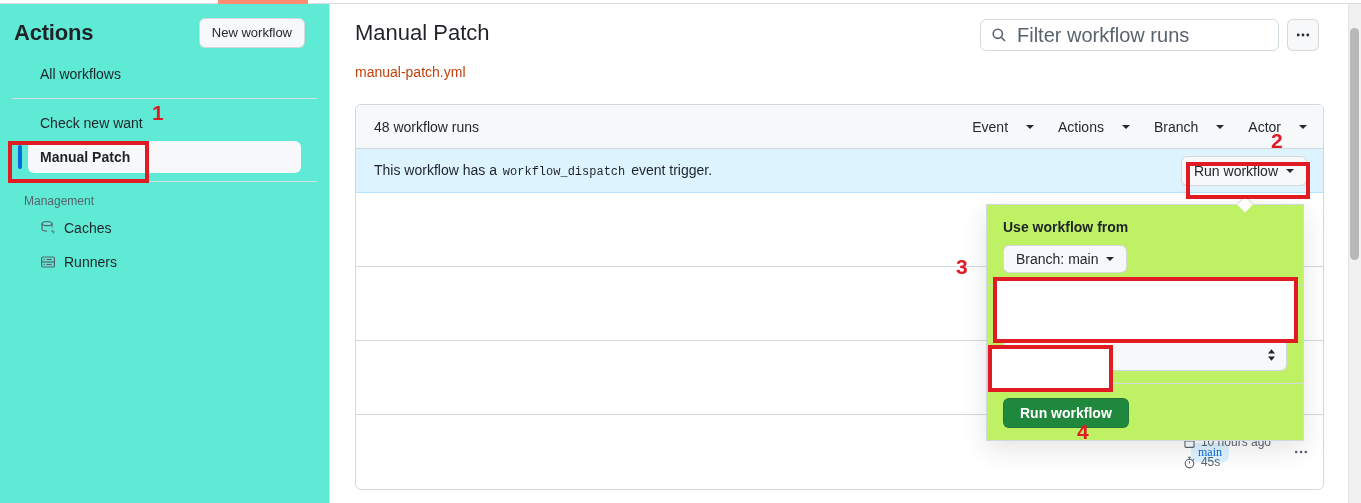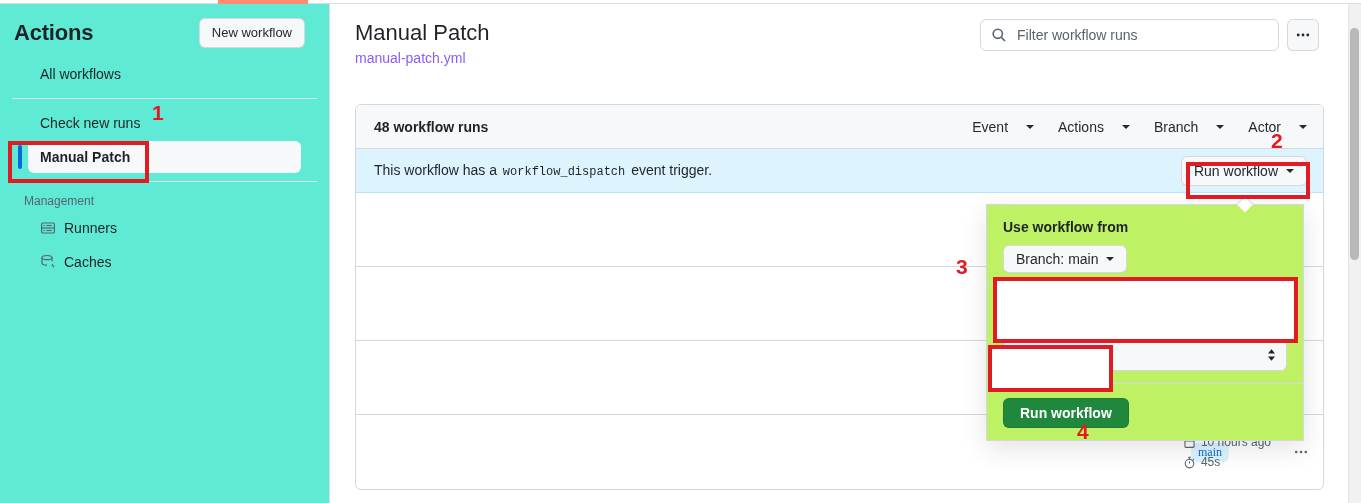--- a/index.html
+++ b/index.html
@@ -67,58 +67,58 @@
   }
 
   
   .main {
     position: absolute; left: 331px; top: 4px; width: 1017px; height: 499px;
     background: #ffffff; padding: 0;
   }
   .main-head { padding: 14px 0 0 24px; position: relative; }
   .page-title { font-size: 22px; font-weight: 400; color: #1f2328; line-height: 30px; }
   .page-subtitle {
-    font-size: 14px; color: #8b5cf6; margin-top: 2px; cursor: pointer;
+    font-size: 14px; color: #c2410c; margin-top: 16px; cursor: pointer;
     display: inline-block;
   }
 
   .search-wrap {
     position: absolute; left: 649px; top: 15px;
     display: flex; align-items: center; gap: 8px;
   }
   .search-box {
     position: relative; width: 299px; height: 32px;
     background: #ffffff; border: 1px solid #d1d9e0; border-radius: 6px;
     display: flex; align-items: center; padding: 0 10px;
   }
   .search-box .s-icon { color: #59636e; display: flex; margin-right: 8px; }
   .search-input {
     border: none; outline: none; background: transparent; width: 100%;
-    font-size: 14px; color: #ec4899; font-family: inherit;
+    font-size: 20px; color: #ec4899; font-family: inherit;
   }
   .search-input::placeholder { color: #59636e; }
   .kebab-btn {
     width: 32px; height: 32px; border: 1px solid rgba(31,35,40,0.15);
     border-radius: 6px; background: #f6f8fa;
     display: flex; align-items: center; justify-content: center; cursor: pointer;
     color: #24292f;
   }
 
   
   .runs-panel {
     position: absolute; left: 24px; top: 100px; width: 969px;
     border: 1px solid #d1d9e0; border-radius: 6px; overflow: hidden;
     background: #ffffff;
   }
   .runs-header {
     height: 44px; background: #f6f8fa; border-bottom: 1px solid #d1d9e0;
     display: flex; align-items: center; justify-content: space-between;
     padding: 0 16px 0 18px;
   }
-  .runs-count { font-size: 14px; font-weight: 700; color: #1f2328; }
+  .runs-count { font-size: 14px; font-weight: 400; color: #1f2328; }
   .filters { display: flex; align-items: center; gap: 24px; }
   .filter-btn {
     font-size: 14px; color: #24292f; cursor: pointer;
     display: flex; align-items: center; gap: 18px; white-space: nowrap;
   }
   .caret { width: 0; height: 0; border-left: 4px solid transparent;
            border-right: 4px solid transparent; border-top: 4px solid #24292f; }
 
   .dispatch-banner {
     background: #ddf4ff; border-bottom: 1px solid #b6e3ff;
@@ -240,56 +240,56 @@
     <ul class="nav-list">
       <li class="nav-item">
         <span>All workflows</span>
       </li>
     </ul>
 
     <div class="nav-divider"></div>
 
     <ul class="nav-list">
       <li class="nav-item">
-        <span>Check new runs</span>
+        <span>Check new want</span>
       </li>
       <li class="nav-item selected">
         <span>Manual Patch</span>
       </li>
     </ul>
 
     <div class="nav-divider"></div>
 
     <div class="nav-section-label">Management</div>
 
     <ul class="nav-list">
+      <li class="nav-item">
+        <span class="nav-icon">
+          <svg width="16" height="16" viewBox="0 0 16 16" fill="none" stroke="currentColor" stroke-width="1.2">
+            <ellipse cx="7" cy="3.6" rx="5" ry="2.1"></ellipse>
+            <path d="M2 3.6v5.4c0 1.16 2.24 2.1 5 2.1"></path>
+            <path d="M12 3.6v3.6"></path>
+            <path d="M13.2 9.2l-2.2 2.6h2l-0.4 2.4 2.2-2.8h-1.9z" fill="currentColor" stroke="none"></path>
+          </svg>
+        </span>
+        <span>Caches</span>
+      </li>
       <li class="nav-item">
         <span class="nav-icon">
           <svg width="16" height="16" viewBox="0 0 16 16" fill="none" stroke="currentColor" stroke-width="1.2">
             <rect x="1.6" y="3" width="12.8" height="10" rx="1.3"></rect>
             <line x1="1.6" y1="8" x2="14.4" y2="8"></line>
             <circle cx="4.2" cy="5.5" r="0.7" fill="currentColor" stroke="none"></circle>
             <line x1="6.4" y1="5.5" x2="11.8" y2="5.5"></line>
             <circle cx="4.2" cy="10.5" r="0.7" fill="currentColor" stroke="none"></circle>
             <line x1="6.4" y1="10.5" x2="11.8" y2="10.5"></line>
           </svg>
         </span>
         <span>Runners</span>
       </li>
-      <li class="nav-item">
-        <span class="nav-icon">
-          <svg width="16" height="16" viewBox="0 0 16 16" fill="none" stroke="currentColor" stroke-width="1.2">
-            <ellipse cx="7" cy="3.6" rx="5" ry="2.1"></ellipse>
-            <path d="M2 3.6v5.4c0 1.16 2.24 2.1 5 2.1"></path>
-            <path d="M12 3.6v3.6"></path>
-            <path d="M13.2 9.2l-2.2 2.6h2l-0.4 2.4 2.2-2.8h-1.9z" fill="currentColor" stroke="none"></path>
-          </svg>
-        </span>
-        <span>Caches</span>
-      </li>
     </ul>
   </div>
 
   <div class="main">
 
     <div class="main-head">
       <div class="page-title">Manual Patch</div>
       <a class="page-subtitle">manual-patch.yml</a>
     </div>
 

